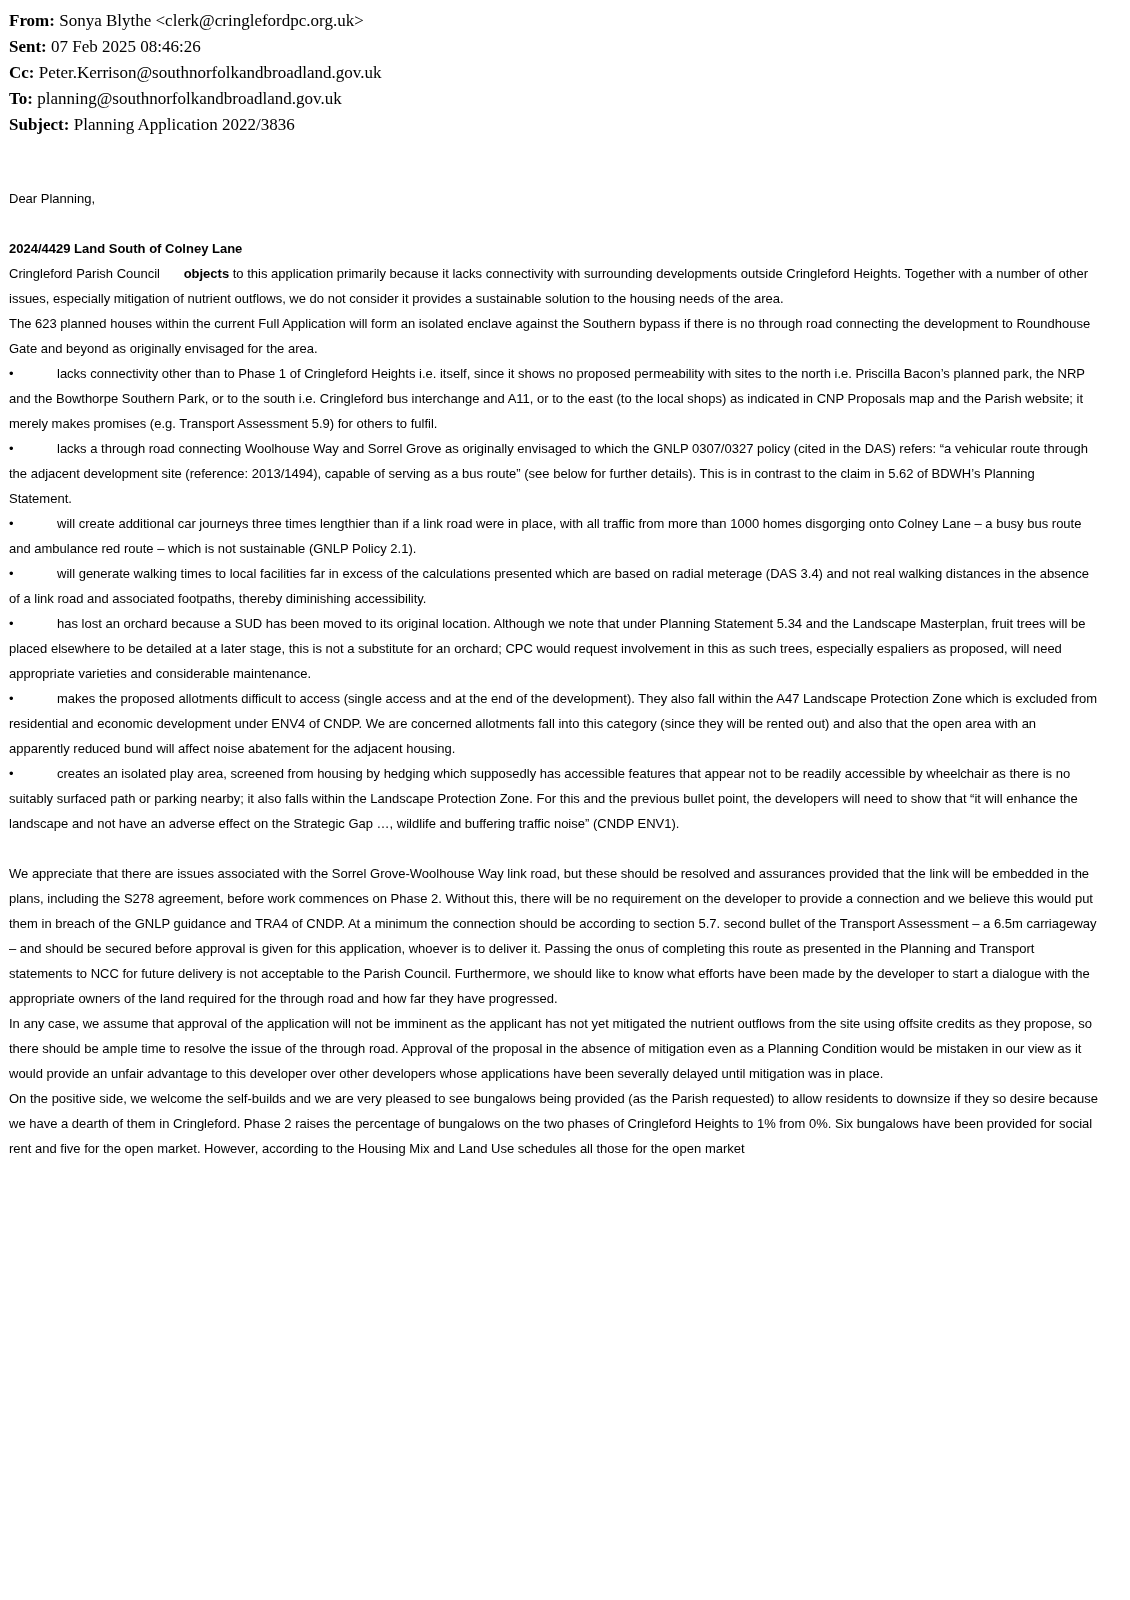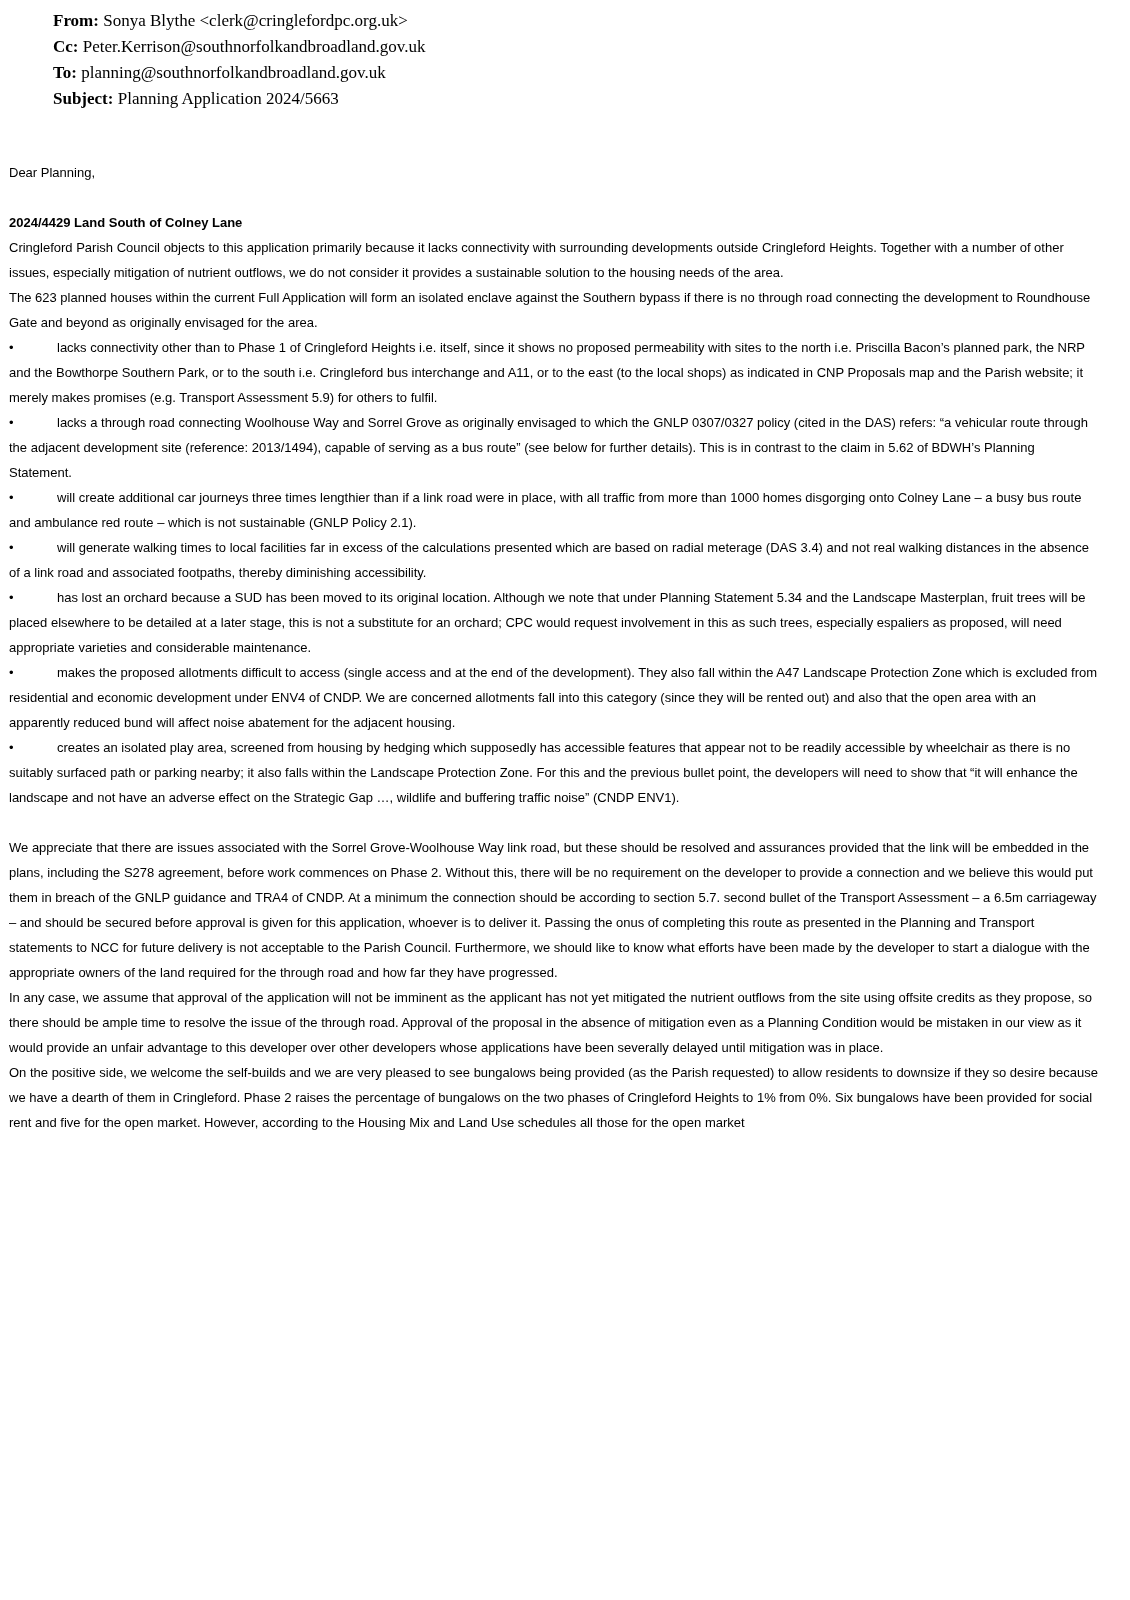--- a/index.html
+++ b/index.html
@@ -12,54 +12,54 @@
     body {
       width: 1130px;
       height: 1600px;
       overflow: hidden;
     }
     .email-header {
       font-family: "Liberation Serif", serif;
       font-size: 17px;
       line-height: 26px;
       padding: 8px 30px 0 9px;
-      margin-left: 44px;
     }
     .header-line { white-space: nowrap; }
     .header-line strong { font-weight: bold; }
     .email-body {
       font-family: "Liberation Sans", sans-serif;
       font-size: 13px;
       line-height: 25px;
       padding: 0 30px 0 9px;
       margin-top: 48px;
     }
     .para {
       margin: 0;
       padding: 0;
     }
     .para.bold { font-weight: bold; }
-    .para strong { font-weight: normal; }
+    .para strong { font-weight: bold; margin-left: 20px; }
     .spacer { height: 25px; }
     .bullet::before {
       content: "\2022";
       display: inline-block;
       width: 48px;
     }
   </style>
 </head>
 <body>
 
 <div class="page">
 
   <div class="email-header">
     <div class="header-line"><strong>From:</strong> <span>Sonya Blythe &lt;clerk@cringlefordpc.org.uk&gt;</span></div>
+    <div class="header-line"><strong>Sent:</strong> <span>07 Feb 2025 08:46:26</span></div>
     <div class="header-line"><strong>Cc:</strong> <span>Peter.Kerrison@southnorfolkandbroadland.gov.uk</span></div>
     <div class="header-line"><strong>To:</strong> <span>planning@southnorfolkandbroadland.gov.uk</span></div>
-    <div class="header-line"><strong>Subject:</strong> <span>Planning Application 2024/5663</span></div>
+    <div class="header-line"><strong>Subject:</strong> <span>Planning Application 2022/3836</span></div>
   </div>
 
   <div class="email-body">
     <p class="para">Dear Planning,</p>
     <div class="spacer"></div>
     <p class="para bold">2024/4429 Land South of Colney Lane</p>
     <p class="para"><span>Cringleford Parish Council </span><strong>objects</strong><span> to this application primarily because it lacks connectivity with surrounding developments outside Cringleford Heights. Together with a number of other issues, especially mitigation of nutrient outflows, we do not consider it provides a sustainable solution to the housing needs of the area.</span></p>
     <p class="para">The 623 planned houses within the current Full Application will form an isolated enclave against the Southern bypass if there is no through road connecting the development to Roundhouse Gate and beyond as originally envisaged for the area.</p>
     <p class="para bullet">lacks connectivity other than to Phase 1 of Cringleford Heights i.e. itself, since it shows no proposed permeability with sites to the north i.e. Priscilla Bacon’s planned park, the NRP and the Bowthorpe Southern Park, or to the south i.e. Cringleford bus interchange and A11, or to the east (to the local shops) as indicated in CNP Proposals map and the Parish website; it merely makes promises (e.g. Transport Assessment 5.9) for others to fulfil.</p>
     <p class="para bullet">lacks a through road connecting Woolhouse Way and Sorrel Grove as originally envisaged to which the GNLP 0307/0327 policy (cited in the DAS) refers: “a vehicular route through the adjacent development site (reference: 2013/1494), capable of serving as a bus route” (see below for further details). This is in contrast to the claim in 5.62 of BDWH’s Planning Statement.</p>

